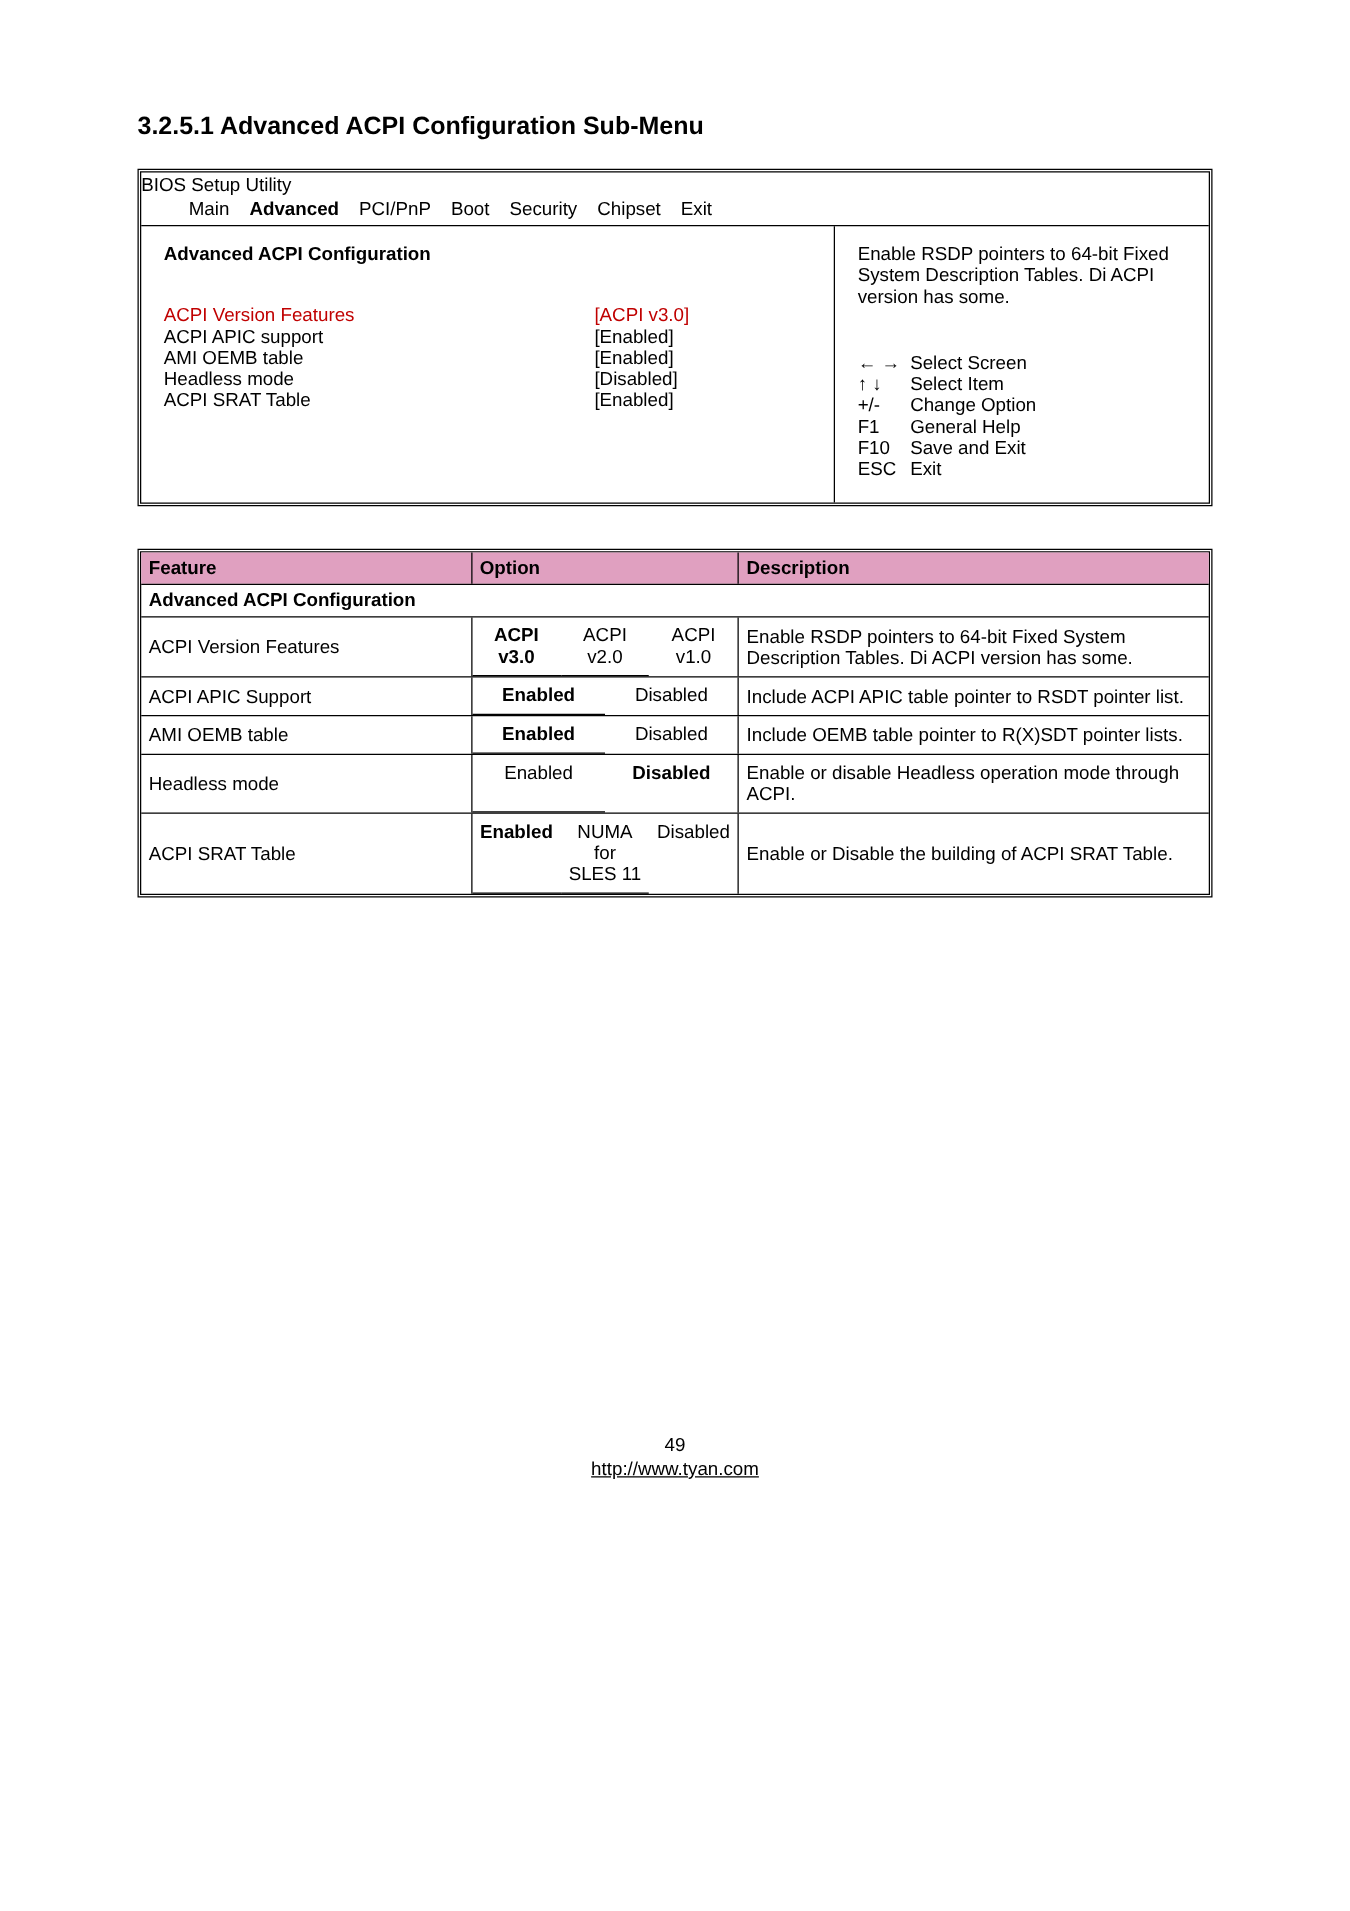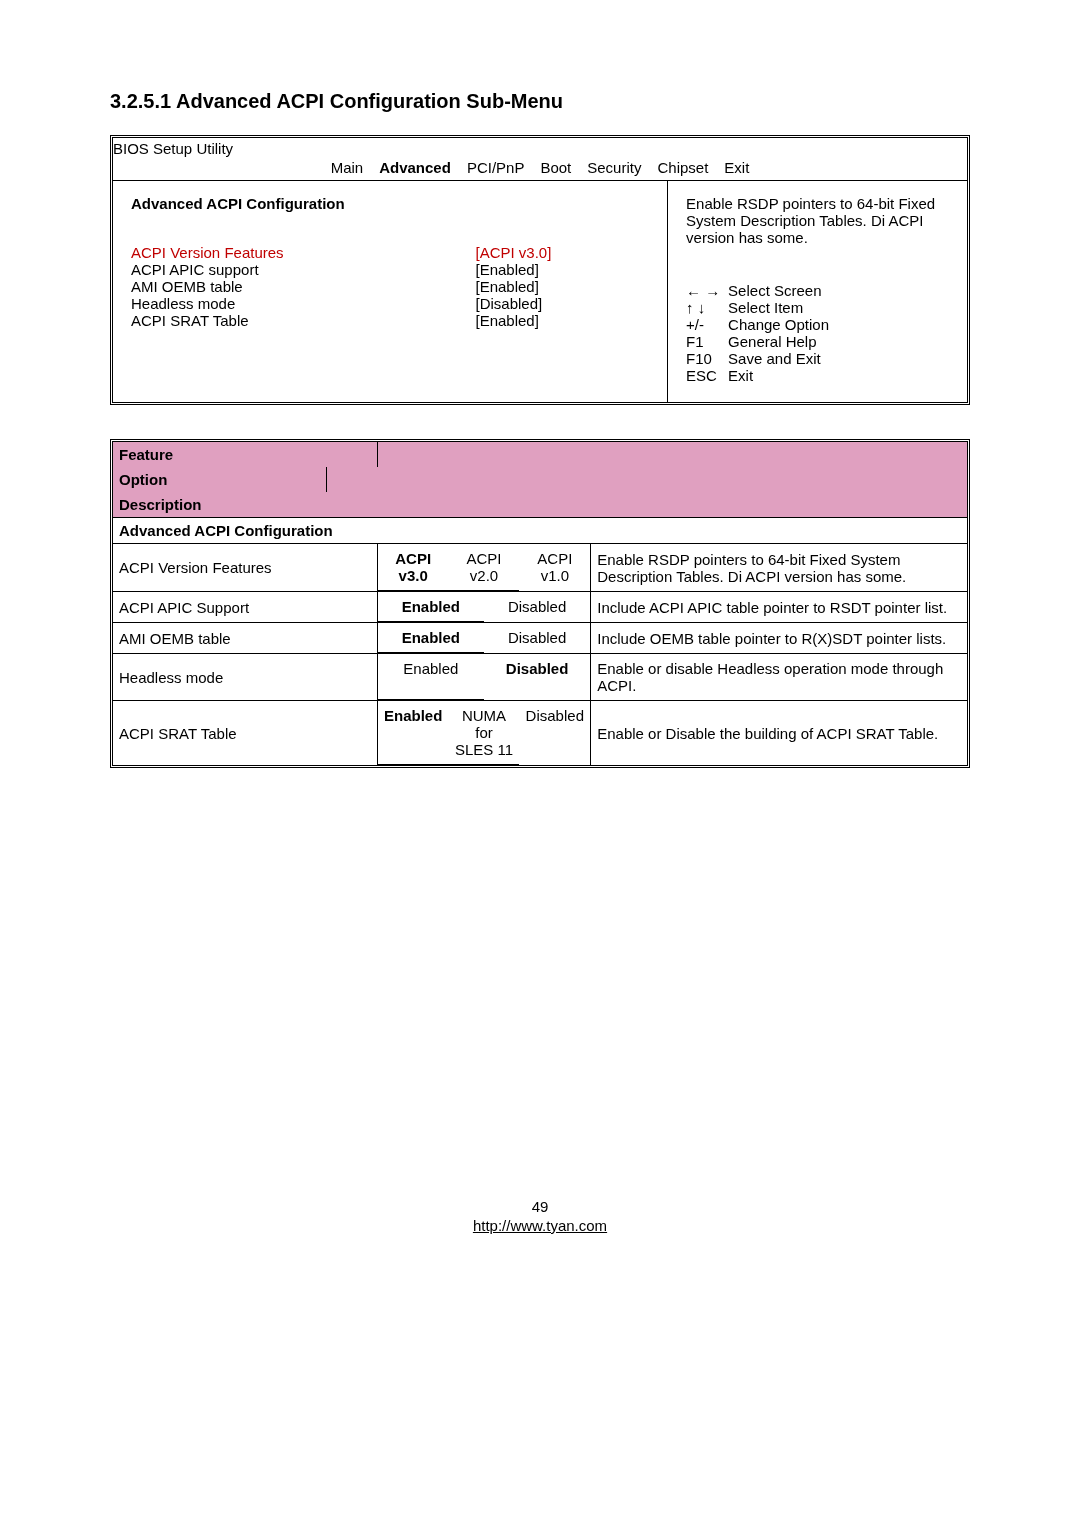--- a/index.html
+++ b/index.html
@@ -20,21 +20,21 @@
       border: 3px double #000;
       width: 100%;
     }
     .bios-header-title {
       text-align: left;
       padding: 2px 0;
       font-size: 15px;
     }
     .bios-menu {
       display: flex;
-      justify-content: center;
+      justify-content: flex-start;
       padding: 0 30px 4px 30px;
       border-bottom: 1px solid #000;
     }
     .bios-menu span {
       padding: 0 8px;
     }
     .bios-menu .active {
       font-weight: bold;
     }
     .bios-body {
@@ -66,21 +66,20 @@
     .keyrow .k { width: 42px; }
     .feature-table {
       margin-top: 34px;
       width: 100%;
       border: 3px double #000;
     }
     .ft-header {
       display: flex;
       background: #e0a0c0;
       font-weight: bold;
-      flex-direction: column;
     }
     .ft-header > div {
       padding: 4px 6px;
       border-right: 1px solid #000;
     }
     .ft-header > div:last-child { border-right: none; }
     .ft-h1 { width: 31%; }
     .ft-h2 { width: 25%; }
     .ft-h3 { width: 44%; }
     .ft-section {

